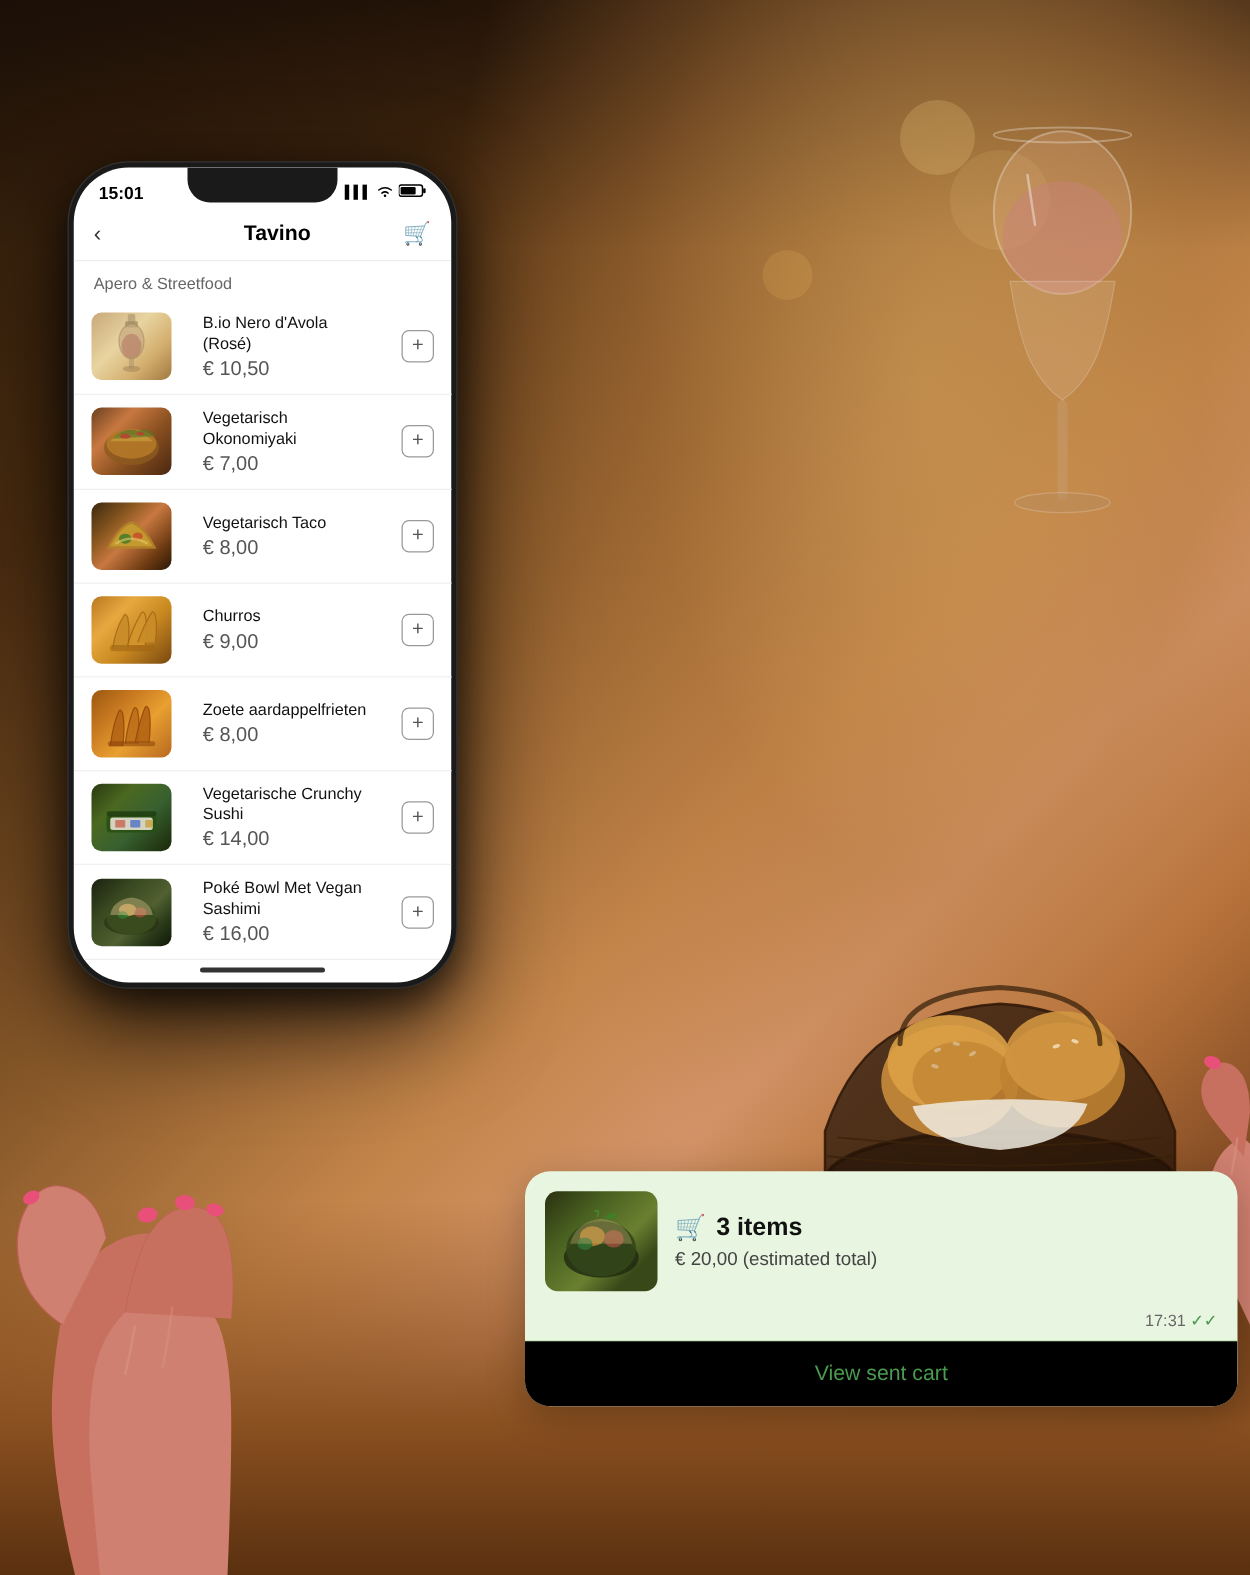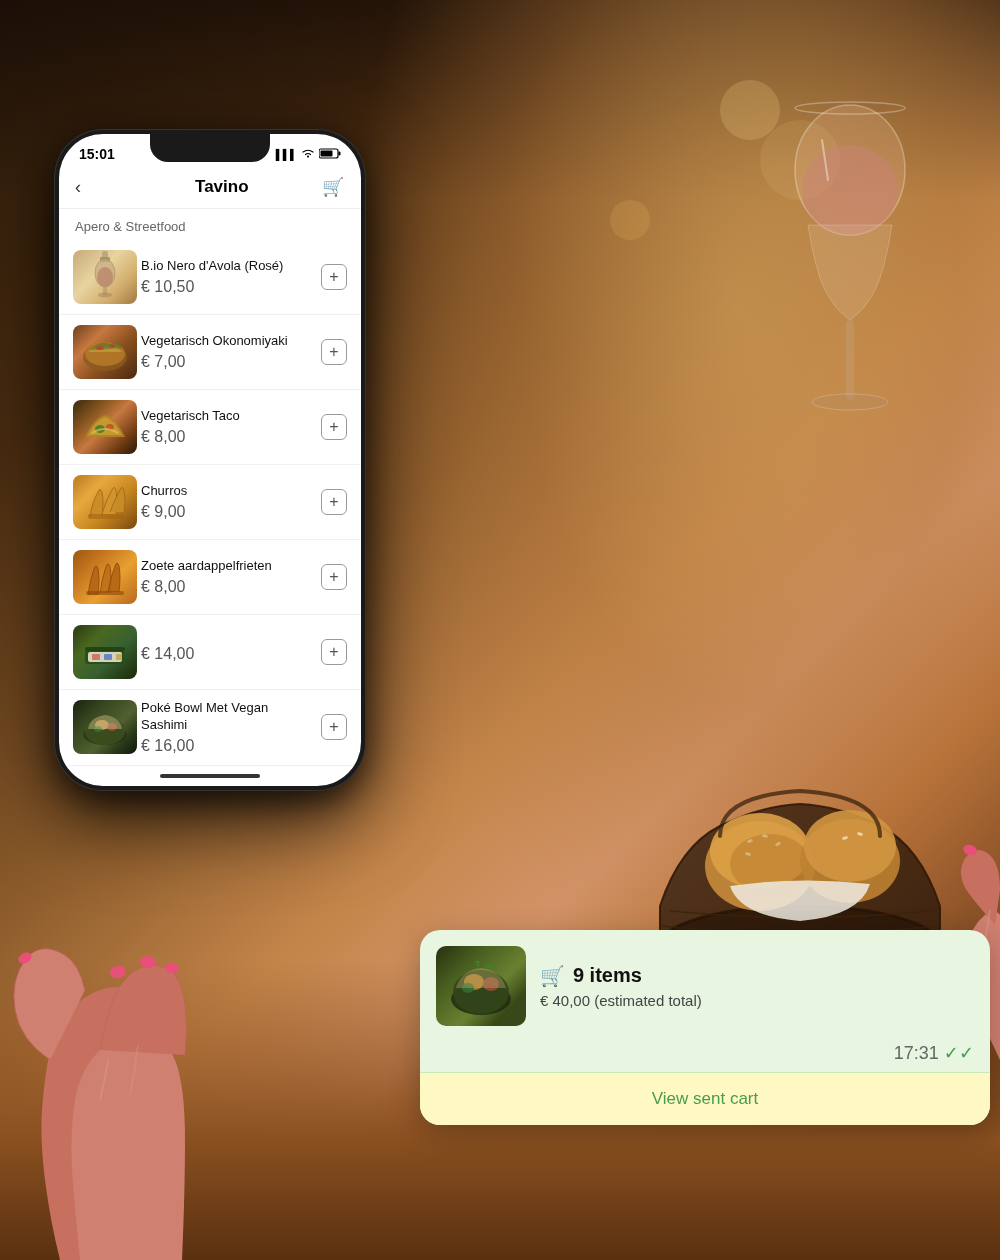--- a/index.html
+++ b/index.html
@@ -141,21 +141,21 @@
     .menu-list {
       overflow-y: auto;
       height: calc(100% - 120px);
     }
 
     .menu-item {
       display: flex;
       align-items: center;
       padding: 10px 14px;
       border-bottom: 1px solid #f0f0f0;
-      gap: 4px;
+      gap: 25px;
     }
 
     .menu-item-image {
       width: 64px;
       height: 54px;
       border-radius: 8px;
       flex-shrink: 0;
       overflow: hidden;
     }
 
@@ -305,39 +305,39 @@
     }
 
     .cart-total {
       font-size: 15px;
       color: #444;
       margin-top: 4px;
     }
 
     .cart-time {
       text-align: right;
-      font-size: 18px;
+      font-size: 13px;
       color: #666;
       padding: 0 16px 8px;
     }
 
     .cart-divider {
       height: 1px;
       background: #c8e8b8;
       margin: 0 0;
     }
 
     .cart-view-button {
       text-align: center;
       padding: 16px;
       font-size: 17px;
       font-weight: 500;
       color: #4a9a50;
       cursor: pointer;
-      background: #fef9c3;
+      background: #000000;
     }
 
     
     .hand-shape {
       position: absolute;
       bottom: 0;
       left: 0;
       width: 480px;
       height: 520px;
       z-index: 5;
@@ -637,20 +637,21 @@
             <svg width="50" height="40" viewBox="0 0 50 40">
               <rect x="5" y="18" width="40" height="14" rx="3" fill="rgba(40,80,20,0.9)"></rect>
               <rect x="8" y="20" width="34" height="10" rx="2" fill="rgba(230,225,210,0.9)"></rect>
               <rect x="12" y="22" width="8" height="6" rx="1" fill="rgba(200,100,80,0.8)"></rect>
               <rect x="24" y="22" width="8" height="6" rx="1" fill="rgba(60,100,200,0.7)"></rect>
               <rect x="36" y="22" width="6" height="6" rx="1" fill="rgba(200,160,60,0.8)"></rect>
               <rect x="5" y="15" width="40" height="4" rx="2" fill="rgba(30,60,15,0.8)"></rect>
             </svg>
           </div>
           <div class="menu-item-info">
+            <div class="menu-item-name">Vegetarische Crunchy Sushi</div>
             <div class="menu-item-price">€ 14,00</div>
           </div>
           <div class="menu-item-add">+</div>
         </div>
 
         <div class="menu-item">
           <div class="menu-item-image img-poke">
             <svg width="50" height="40" viewBox="0 0 50 40">
               <ellipse cx="25" cy="28" rx="22" ry="10" fill="rgba(40,50,20,0.7)"></ellipse>
               <ellipse cx="25" cy="24" rx="20" ry="14" fill="rgba(60,80,30,0.8)"></ellipse>
@@ -691,23 +692,23 @@
         <ellipse cx="22" cy="34" rx="6" ry="5" fill="rgba(50,110,50,0.9)"></ellipse>
         <path d="M 10 34 Q 15 16 35 14 Q 55 16 60 34" fill="rgba(220,190,130,0.3)" stroke="none"></path>
 
         <path d="M 38 14 Q 40 8 44 10 Q 48 6 46 14" fill="rgba(60,130,40,0.8)" stroke="none"></path>
         <path d="M 32 12 Q 34 6 30 8" stroke="rgba(70,140,50,0.8)" stroke-width="1.5" fill="none" stroke-linecap="round"></path>
       </svg>
     </div>
     <div class="cart-bubble-info">
       <div class="cart-items-count">
         <span>🛒</span>
-        <span>9 items</span>
+        <span>3 items</span>
       </div>
-      <div class="cart-total">€ 40,00 (estimated total)</div>
+      <div class="cart-total">€ 20,00 (estimated total)</div>
     </div>
   </div>
   <div class="cart-time">
     <span>17:31</span>
     <span style="color:#4a9a50;"> ✓✓</span>
   </div>
   <div class="cart-divider"></div>
   <div class="cart-view-button">View sent cart</div>
 </div>
 

